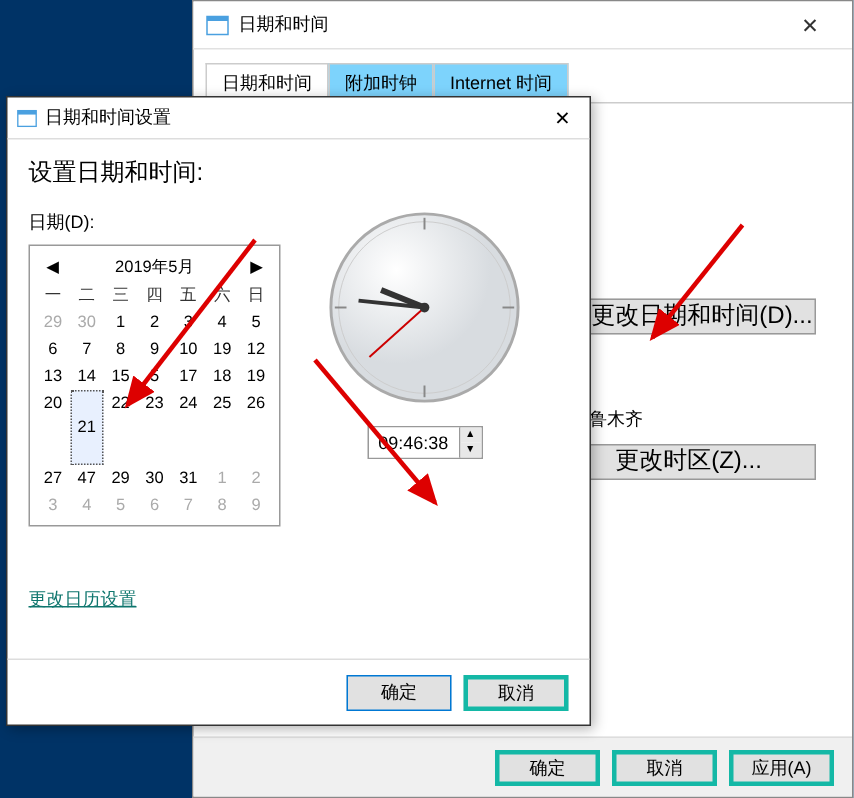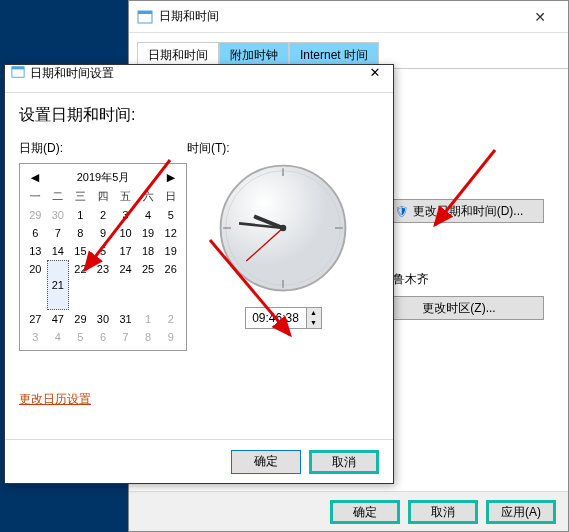--- a/index.html
+++ b/index.html
@@ -9,29 +9,29 @@
 .parent-window { position: absolute; left: 128px; top: 0; width: 441px; height: 532px; background: #fff; border: 1px solid #888; }
 .parent-titlebar { height: 32px; background: #fff; display: flex; align-items: center; padding: 0 8px; border-bottom: 1px solid #e1e1e1; }
 .parent-titlebar .icon { width: 16px; height: 16px; margin-right: 6px; }
 .parent-titlebar .title { font-size: 12px; flex: 1; }
 .parent-titlebar .close { width: 40px; text-align: center; font-size: 14px; color: #333; }
 .tabbar { display: flex; padding: 8px 8px 0 8px; border-bottom: 1px solid #ccc; gap: 0; }
 .tab { padding: 4px 10px; font-size: 12px; border: 1px solid #ccc; background: #7dd3fc; position: relative; top: 1px; }
 .tab.active { background: #fff; border-bottom: 1px solid #fff; }
 .parent-content { padding: 20px; position: relative; height: calc(100% - 32px - 30px - 40px); }
 .parent-right { position: absolute; right: 14px; top: 130px; width: 180px; }
-.wide-btn { display: block; width: 170px; height: 24px; font-size: 12px; background: #e1e1e1; border: 1px solid #999; margin-bottom: 12px; text-align: center; line-height: 22px; cursor: pointer; }
+.wide-btn { display: block; width: 170px; height: 24px; font-size: 16px; background: #e1e1e1; border: 1px solid #999; margin-bottom: 12px; text-align: center; line-height: 22px; cursor: pointer; }
 .wide-btn.shielded::before { content: "🛡"; color: #0066cc; margin-right: 4px; font-size: 11px; }
 .parent-bottom { position: absolute; bottom: 0; left: 0; right: 0; height: 40px; border-top: 1px solid #ddd; display: flex; justify-content: flex-end; align-items: center; gap: 8px; padding: 0 12px; background: #f0f0f0; }
 .std-btn { min-width: 70px; height: 24px; font-size: 12px; background: #e1e1e1; border: 3px solid #14b8a6; cursor: pointer; }
 .tz-text { font-size: 12px; margin-top: 48px; margin-bottom: 8px; }
 
 
 .modal { position: absolute; left: 4px; top: 64px; width: 390px; height: 420px; background: #fff; border: 1px solid #333; box-shadow: 2px 2px 8px rgba(0,0,0,0.3); z-index: 10; }
-.modal-titlebar { height: 28px; display: flex; padding: 0 6px; border-bottom: 1px solid #ddd; }
+.modal-titlebar { height: 28px; display: flex; align-items: center; padding: 0 6px; border-bottom: 1px solid #ddd; }
 .modal-titlebar .icon { width: 14px; height: 14px; margin-right: 5px; }
 .modal-titlebar .title { font-size: 12px; flex: 1; }
 .modal-titlebar .close { width: 24px; text-align: center; font-size: 13px; cursor: pointer; }
 .modal-body { padding: 12px 14px; }
 .modal-body .label { font-size: 16px; margin-bottom: 14px; }
 .row2 { display: flex; }
 .col-date { width: 168px; }
 .col-time { flex: 1; }
 .section-label { font-size: 12px; margin-bottom: 6px; }
 
@@ -46,21 +46,21 @@
 .cal-grid .d.sel { border: 1px dotted #555; background: #e8f0fe; padding: 18px 0; }
 
 
 .clock-wrap { text-align: center; }
 .clock { width: 130px; height: 130px; margin: 0 auto 14px; position: relative; }
 .time-spinner { display: inline-flex; border: 1px solid #999; font-size: 12px; }
 .time-spinner input { border: none; width: 60px; text-align: center; font-size: 12px; padding: 2px; }
 .spin-btns { display: flex; flex-direction: column; border-left: 1px solid #999; }
 .spin-btn { width: 14px; height: 10px; font-size: 7px; line-height: 9px; text-align: center; background: #e8e8e8; cursor: pointer; }
 
-.link { color: #c2410c; text-decoration: underline; font-size: 12px; cursor: pointer; margin-top: 40px; display: inline-block; }
+.link { color: #0f766e; text-decoration: underline; font-size: 12px; cursor: pointer; margin-top: 40px; display: inline-block; }
 .modal-bottom { position: absolute; bottom: 0; left: 0; right: 0; height: 44px; border-top: 1px solid #ddd; display: flex; justify-content: flex-end; align-items: center; gap: 8px; padding: 0 14px; }
 .std-btn.primary { border: 1px solid #0078d4; }
 
 
 .watermark { position: absolute; left: 50%; top: 50%; transform: translate(-50%, -50%); font-size: 42px; color: rgba(120,120,120,0.3); z-index: 5; pointer-events: none; font-family: Arial; letter-spacing: 2px; }
 
 
 .arrow { position: absolute; z-index: 20; pointer-events: none; }
 
 svg.cal-icon { width: 16px; height: 16px; }
@@ -165,21 +165,20 @@
               <div class="d gray">4</div>
               <div class="d gray">5</div>
               <div class="d gray">6</div>
               <div class="d gray">7</div>
               <div class="d gray">8</div>
               <div class="d gray">9</div>
             </div>
         </div>
       </div>
       <div class="col-time">
-        <div class="section-label">时间(T):</div>
         <div class="clock-wrap">
           <div class="clock">
             <svg viewBox="0 0 100 100" width="130" height="130">
               <defs>
                   <radialGradient id="cg" cx="35%" cy="30%">
                     <stop offset="0%" stop-color="#fff"></stop>
                     <stop offset="100%" stop-color="#d8dce0"></stop>
                   </radialGradient>
                 </defs>
               <circle cx="50" cy="50" r="48" fill="url(#cg)" stroke="#aaa" stroke-width="1.5"></circle>

